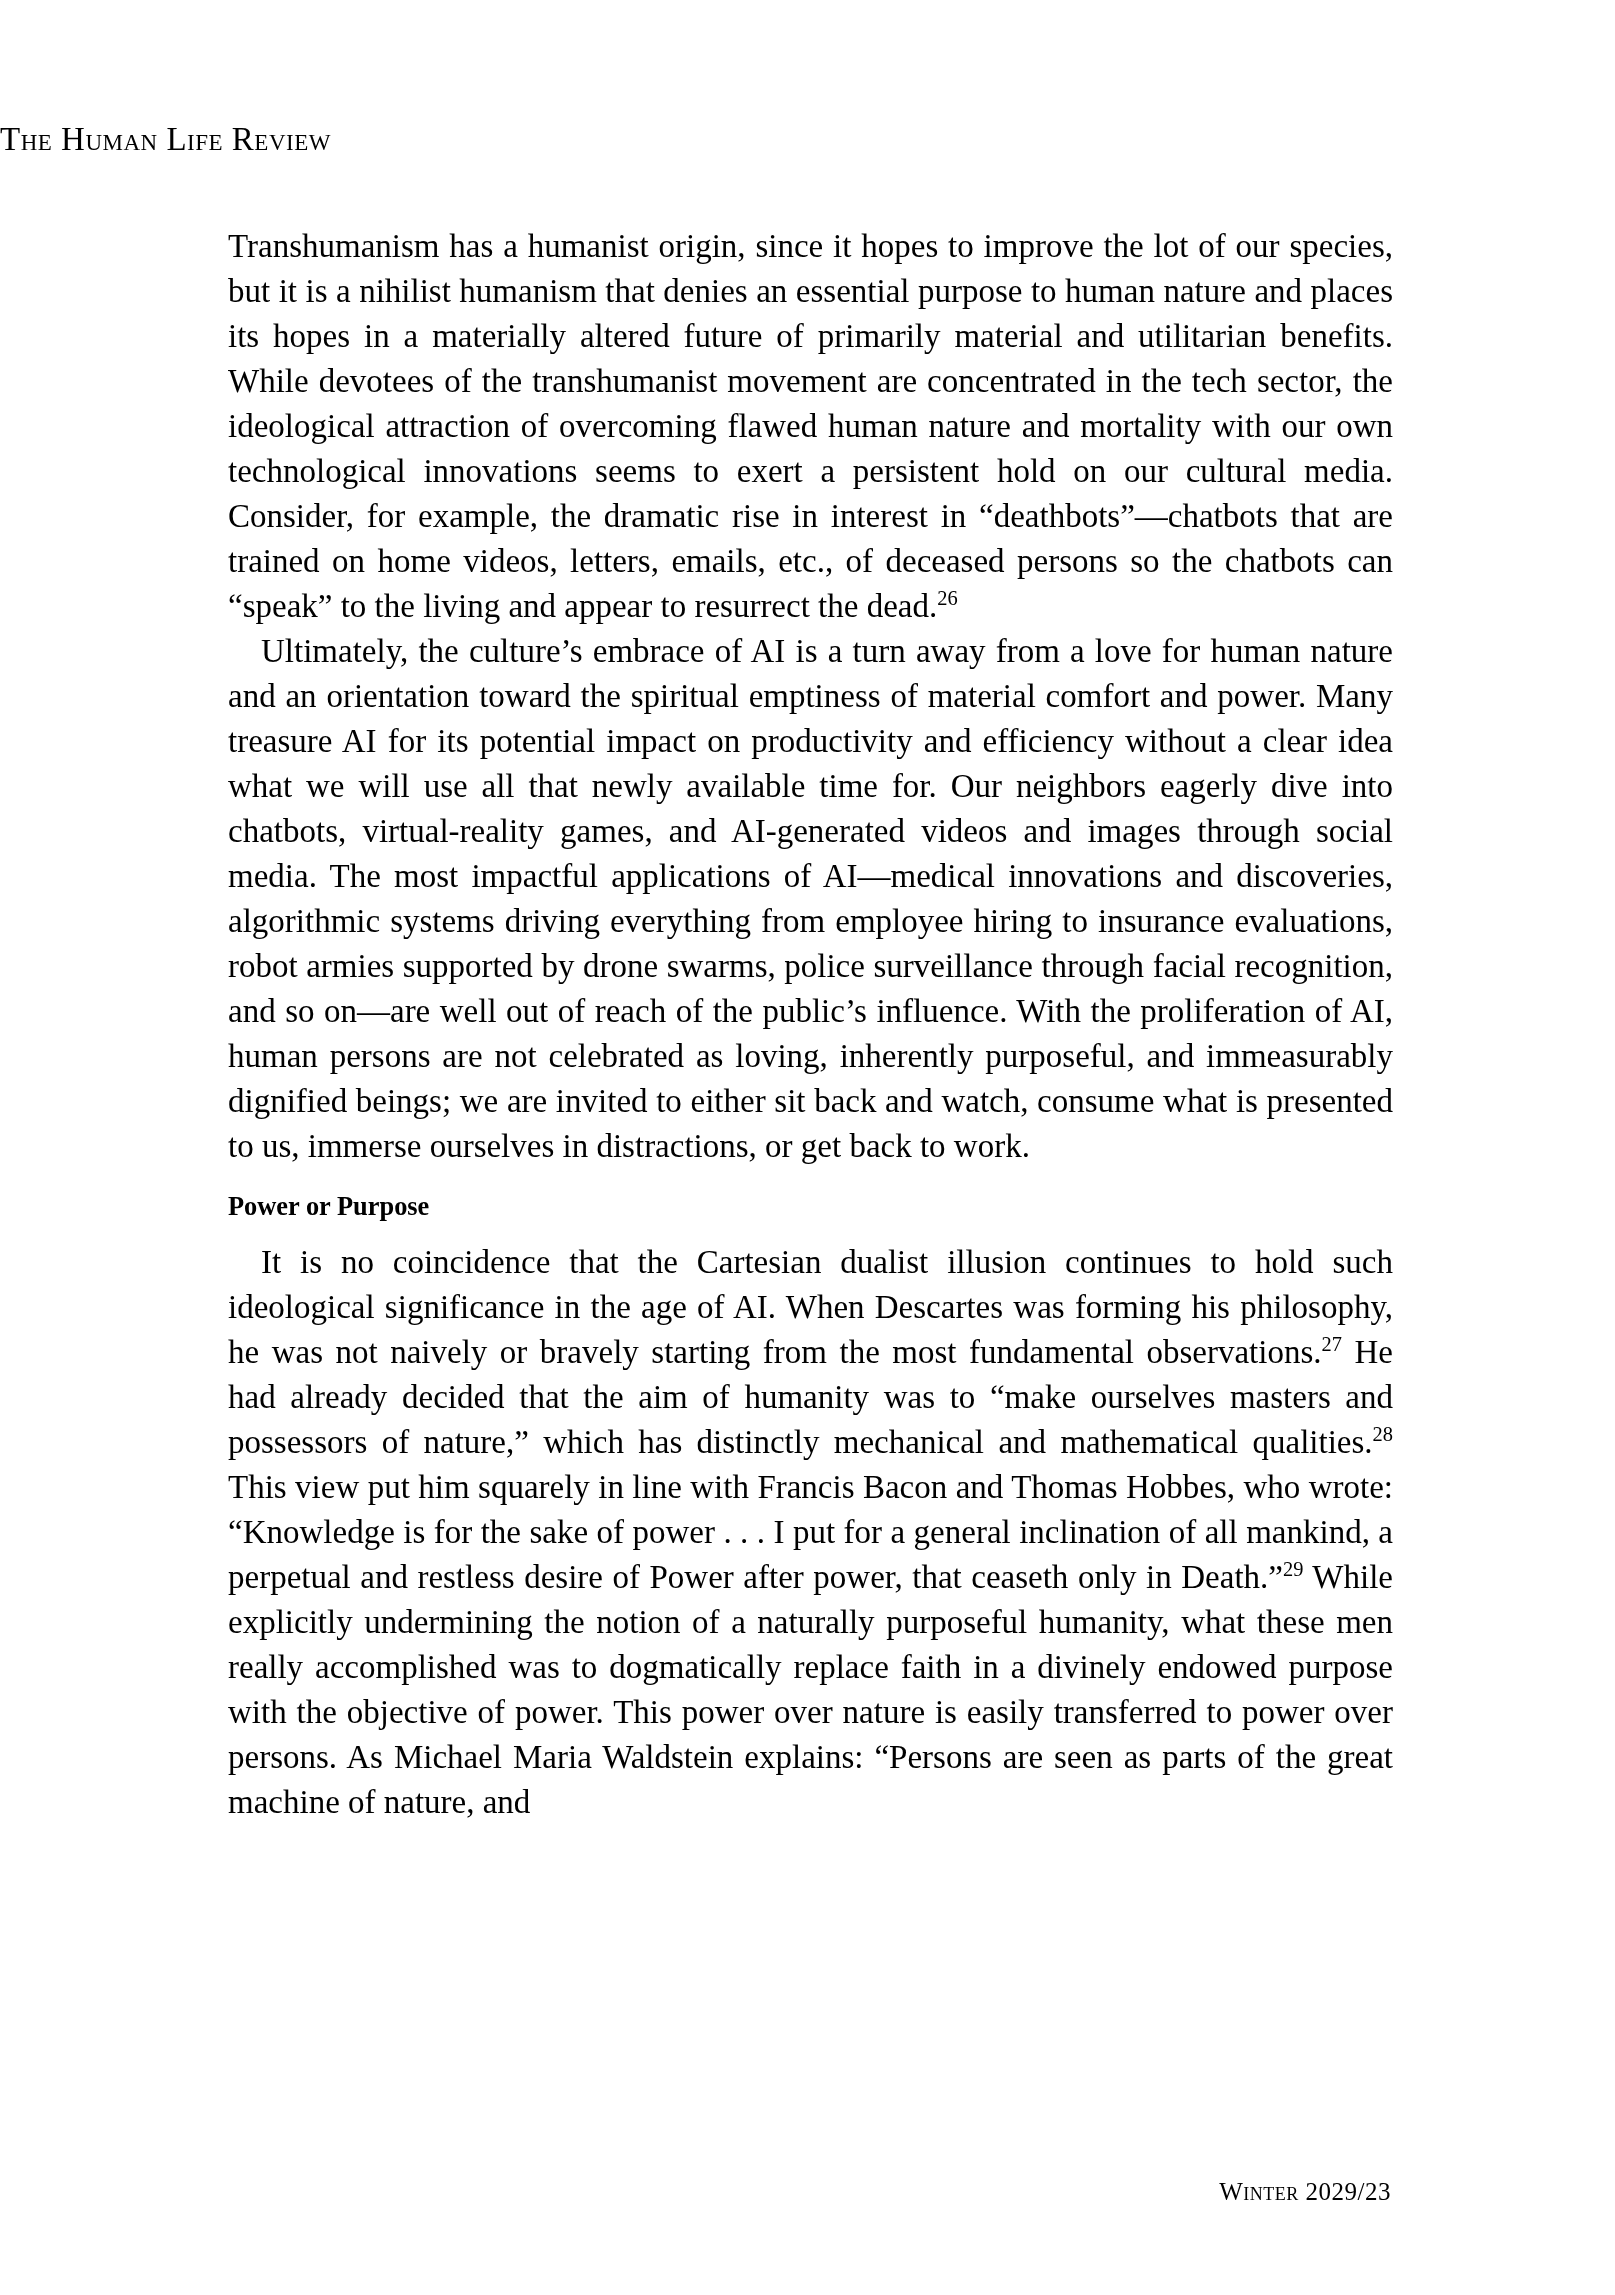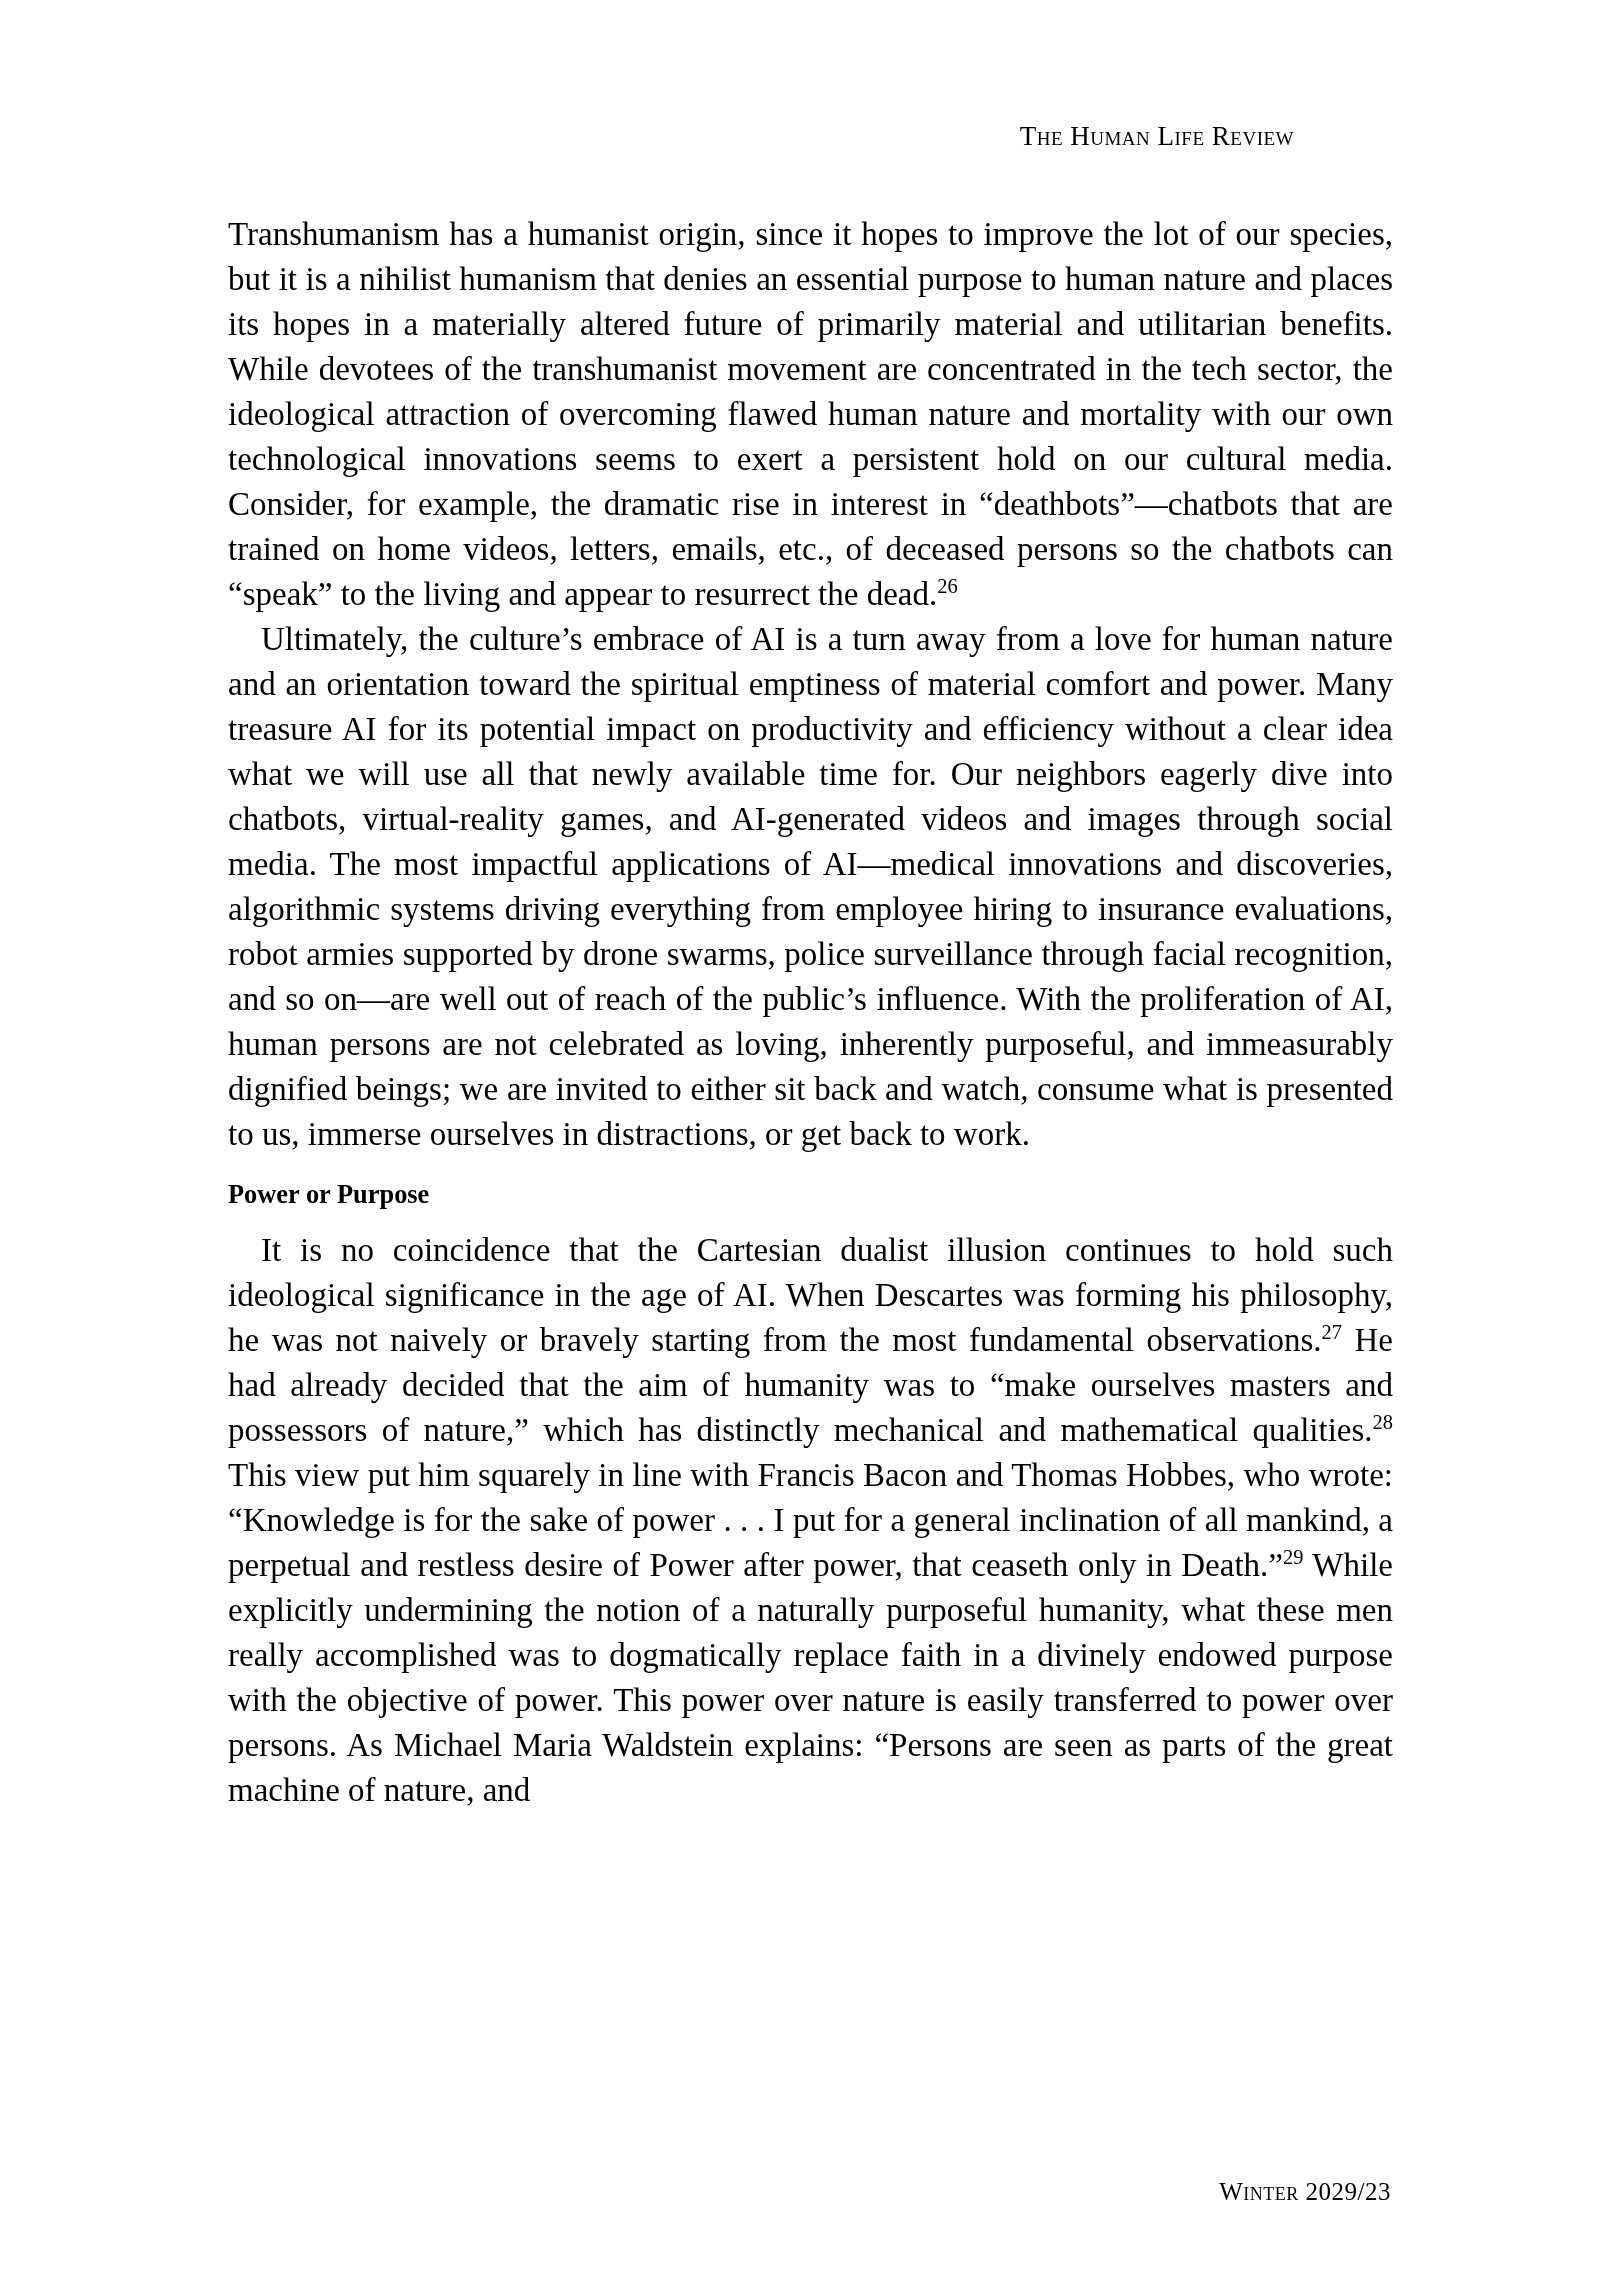--- a/index.html
+++ b/index.html
@@ -21,31 +21,31 @@
     width: 1615px;
     height: 2295px;
     background: #fff;
   }
   
   .running-head {
     position: absolute;
     left: 0;
     top: 121px;
     width: 1294px;
-    text-align: right;
-    font-size: 27px;
+    text-align: left;
+    font-size: 33px;
     letter-spacing: 0.5px;
     font-variant: small-caps;
     font-family: "Liberation Serif", "DejaVu Serif", serif;
   }
   
   .textblock {
     position: absolute;
     left: 228px;
-    top: 212px;
+    top: 224px;
     width: 1165px;
   }
   p.body {
     margin: 0;
     font-size: 33px;
     line-height: 45px;
     text-align: justify;
     text-justify: inter-word;
     hyphens: none;
     font-family: "Liberation Serif", "DejaVu Serif", serif;

